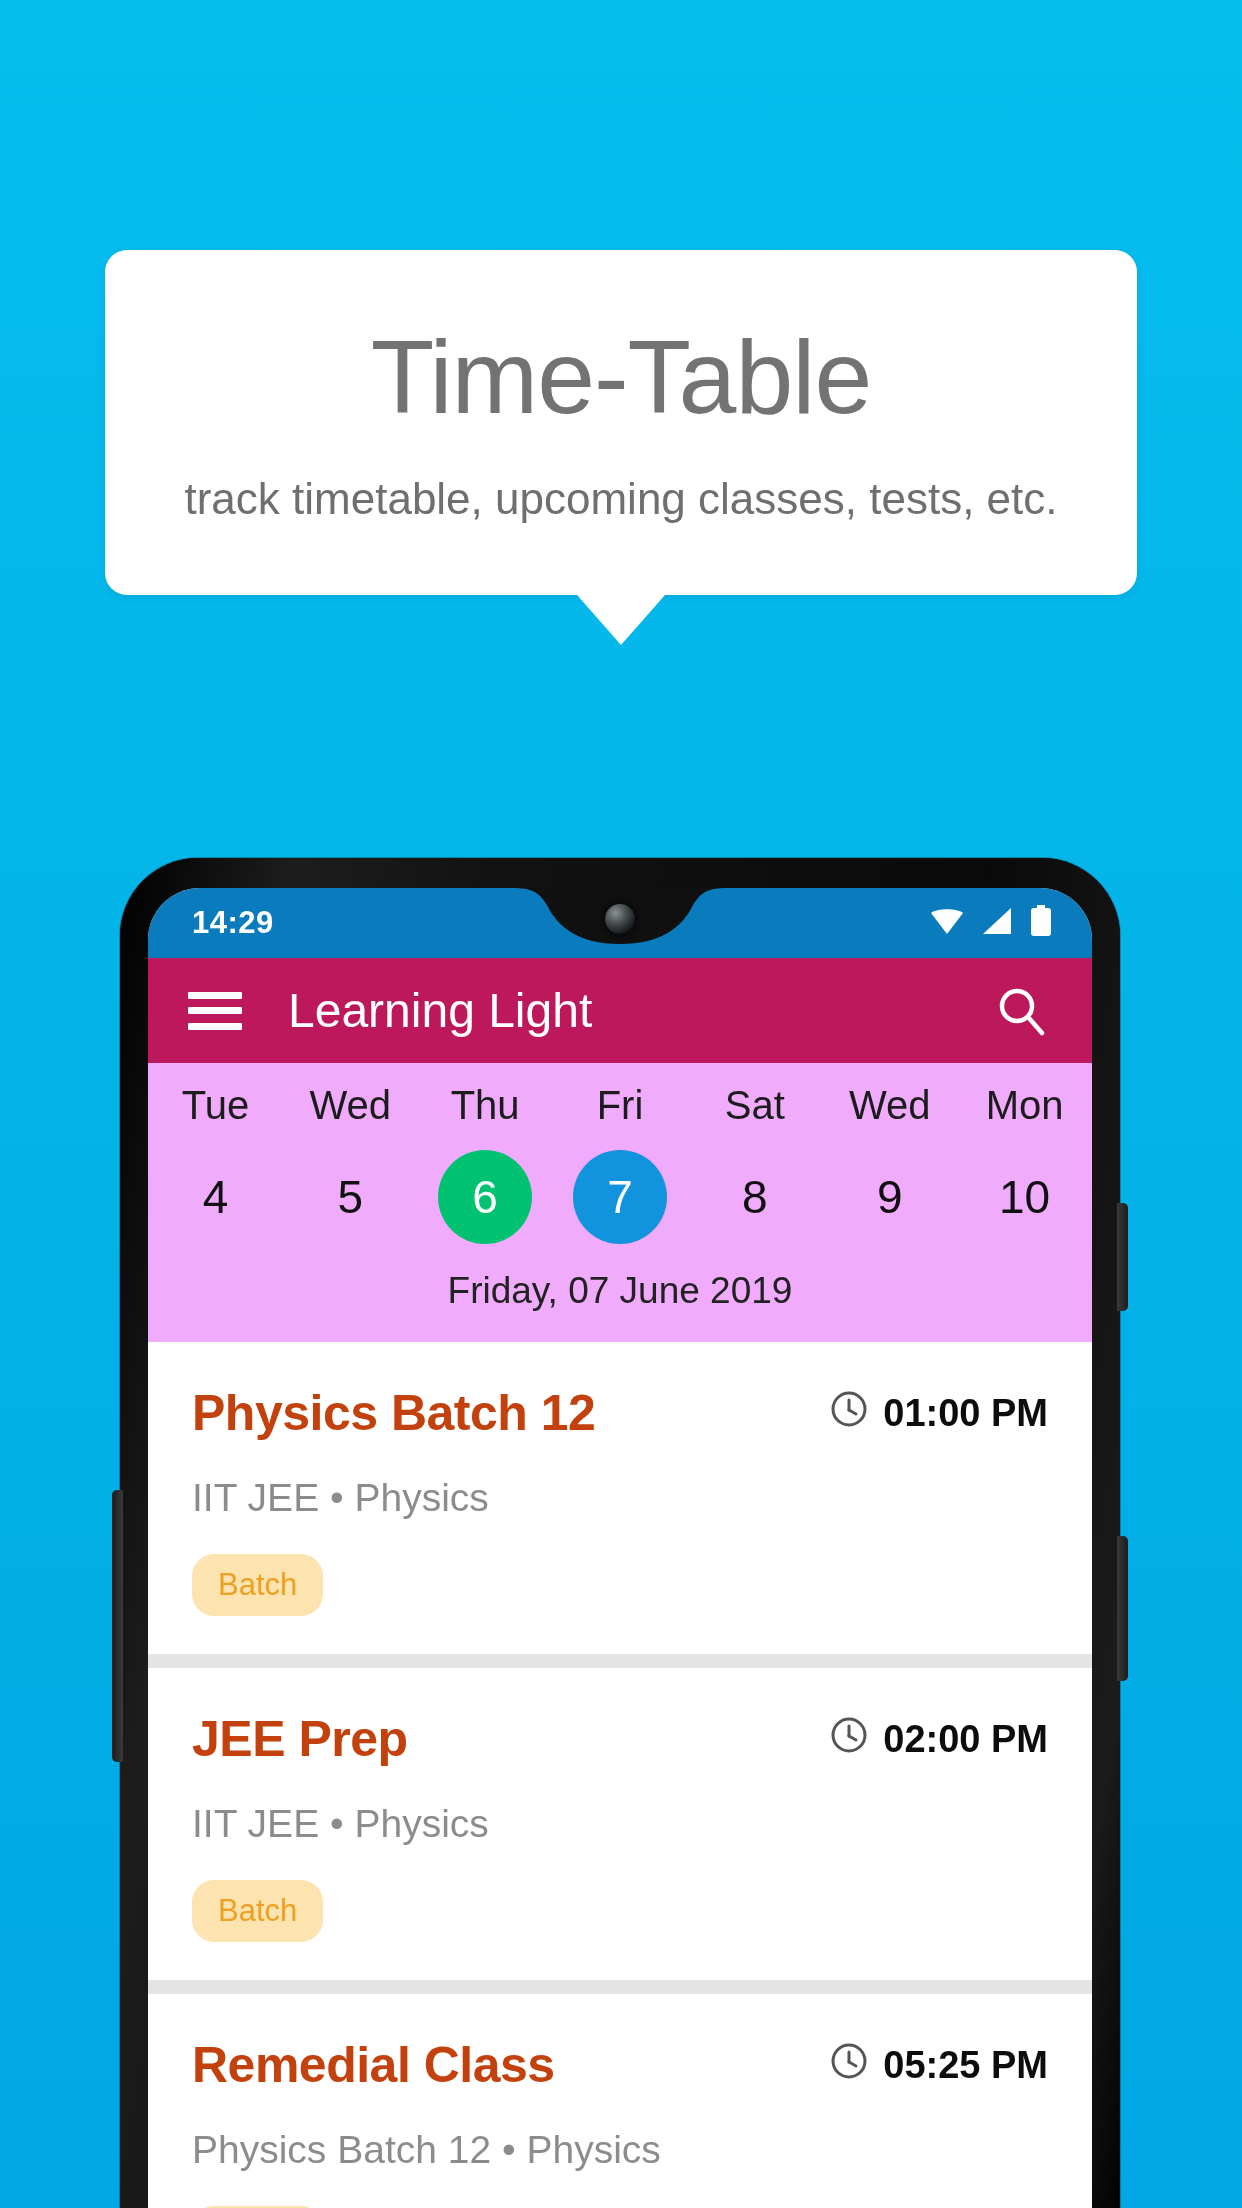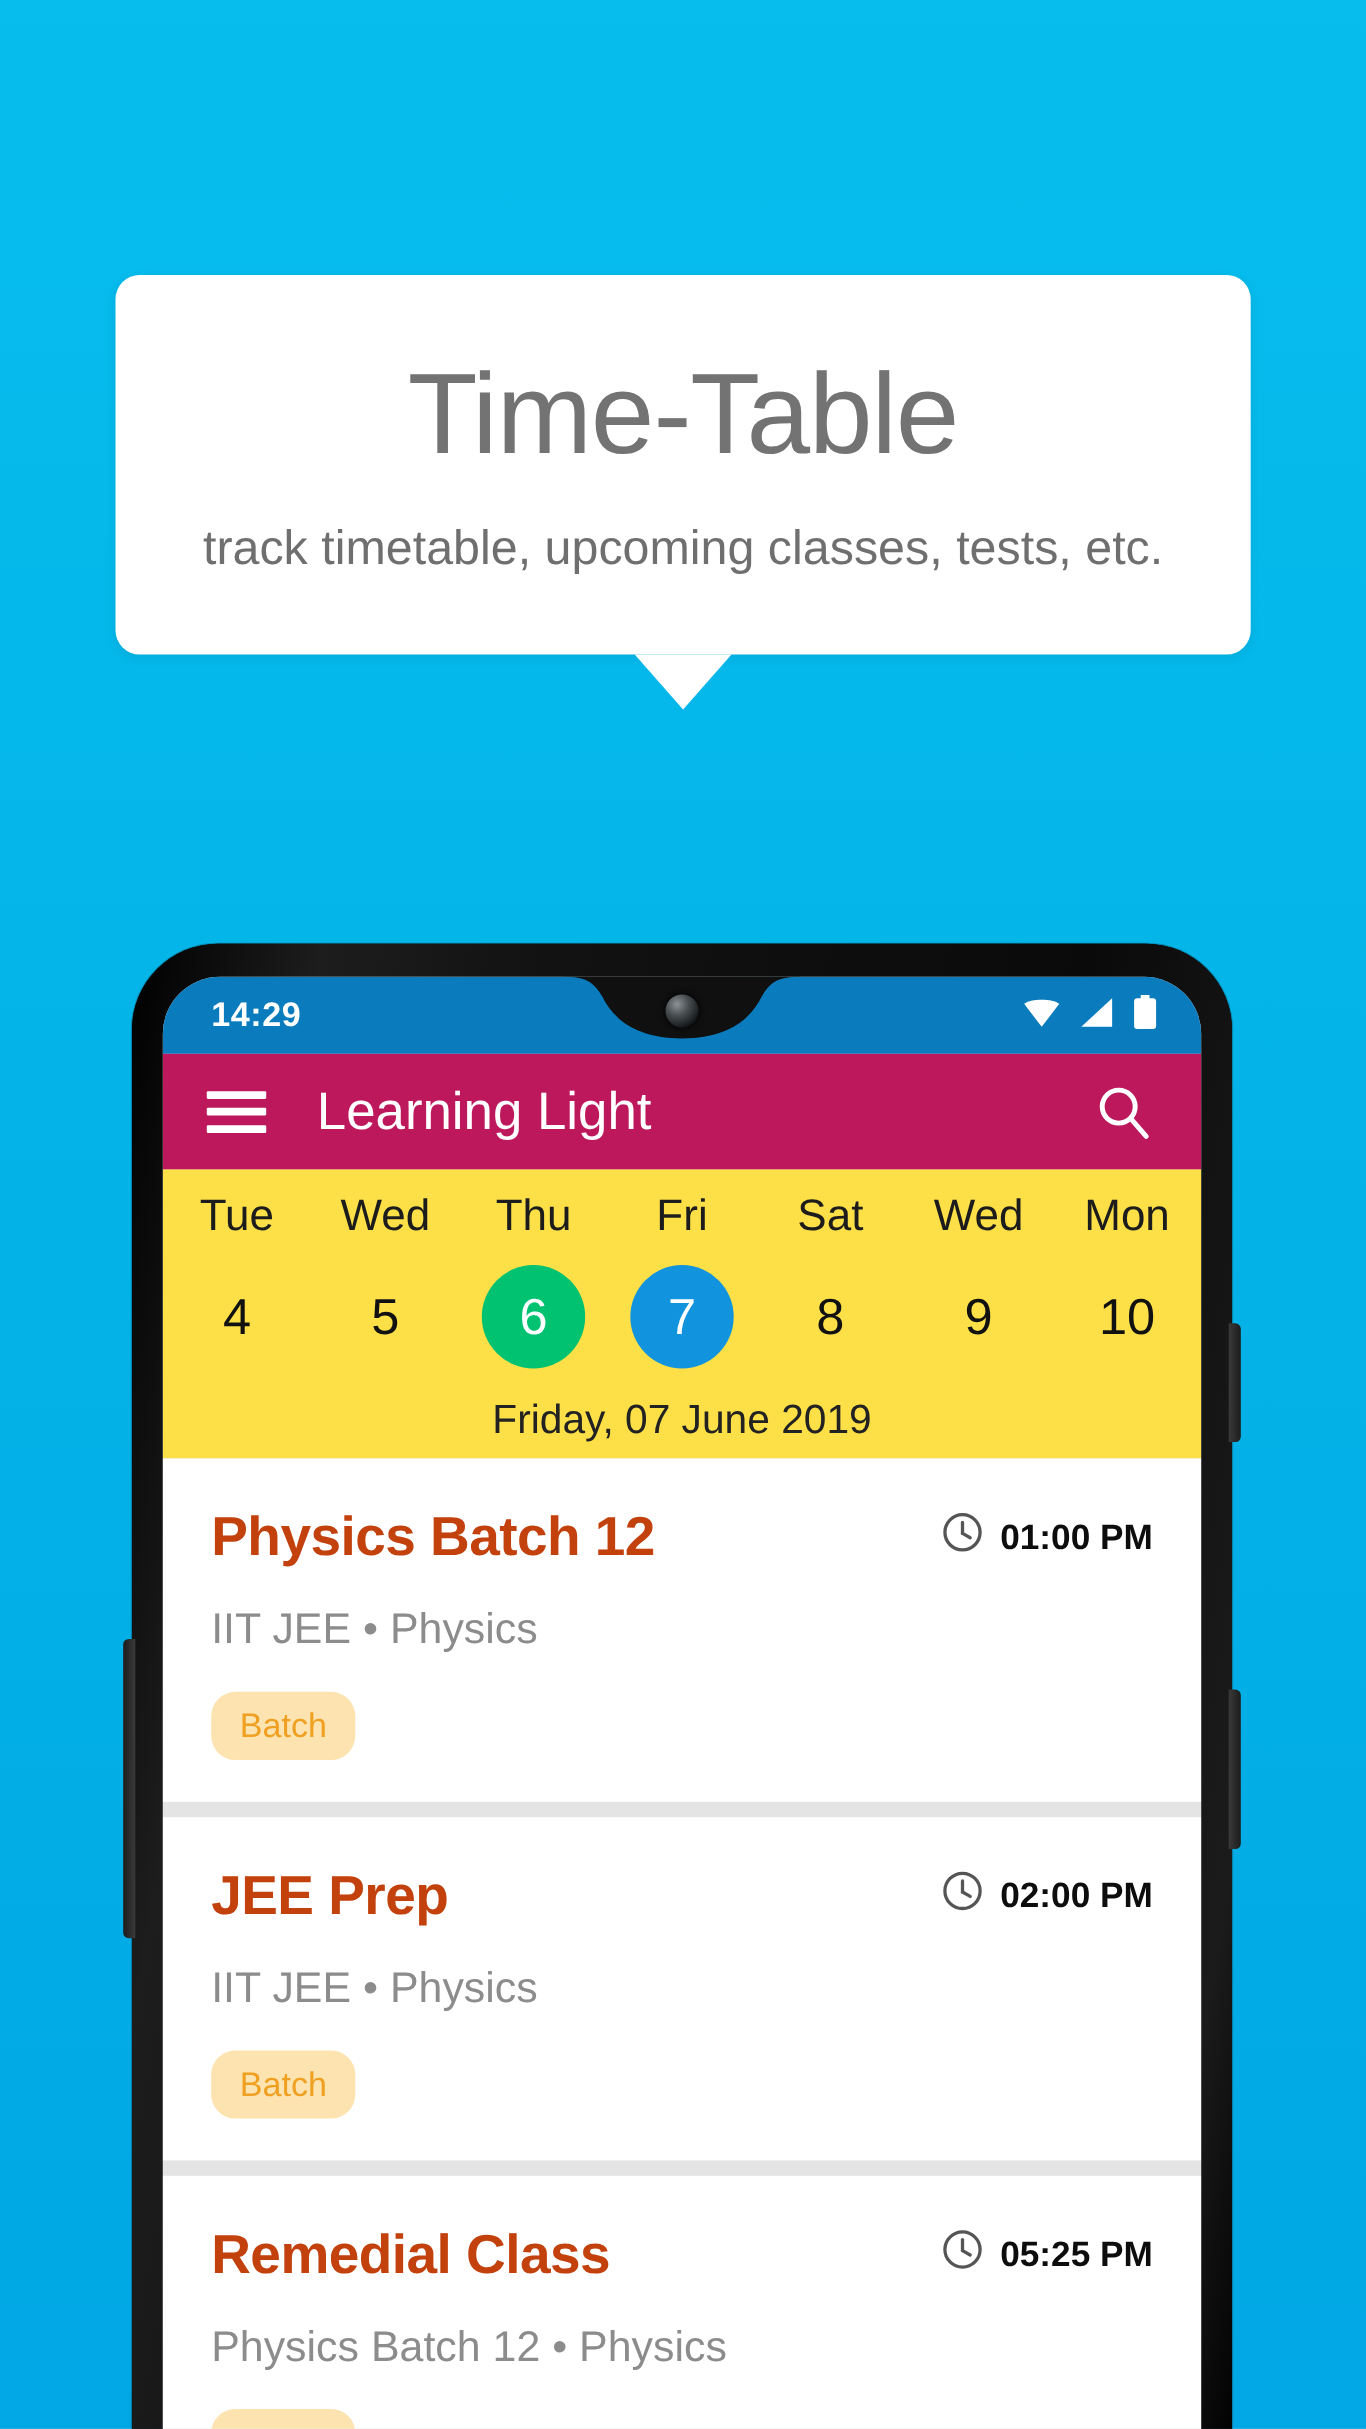--- a/index.html
+++ b/index.html
@@ -144,23 +144,23 @@
     letter-spacing:0px;
   }
   #search-btn {
     margin-left:auto; margin-right:42px;
     width:56px; height:56px;
     display:flex; align-items:center; justify-content:center;
   }
 
   
   #datestrip {
-    background:#fde047;
+    background:#f0abfc;
     padding-top:20px;
-    padding-bottom:14px;
+    padding-bottom:30px;
   }
   #day-names, #day-nums {
     display:flex;
   }
   .day-cell {
     flex:1 1 0;
     display:flex; align-items:center; justify-content:center;
   }
   .day-name {
     font-size:40px; color:#1c1c1c; font-weight:400;
@@ -193,21 +193,21 @@
   }
   .card-top {
     display:flex; align-items:center; justify-content:space-between;
   }
   .card-title {
     font-size:50px; font-weight:700; color:#c2410c;
     letter-spacing:-0.5px;
   }
   .card-time {
     display:flex; align-items:center; gap:14px;
-    font-size:32px; font-weight:700; color:#0d0d0d;
+    font-size:38px; font-weight:700; color:#0d0d0d;
   }
   .card-sub {
     margin-top:34px;
     font-size:39px; color:#8c8c8c;
   }
   .chip {
     display:inline-block;
     margin-top:34px;
     padding:13px 26px;
     background:#fce3b0;

